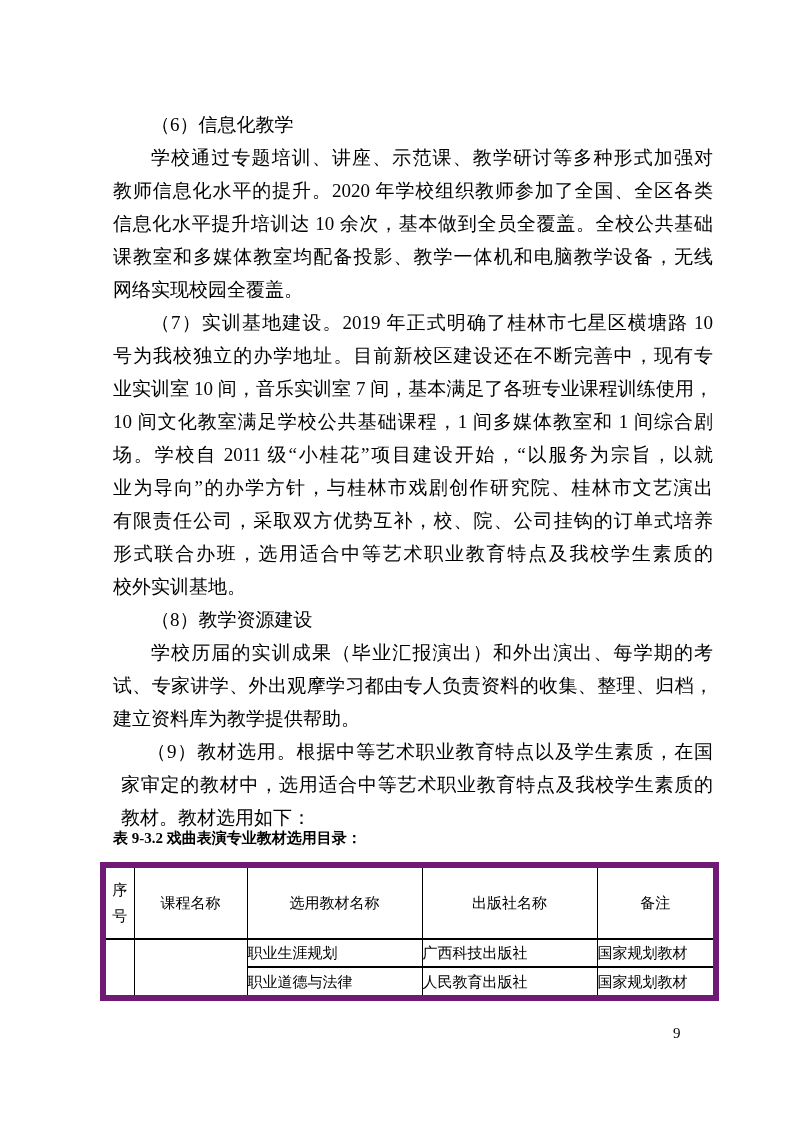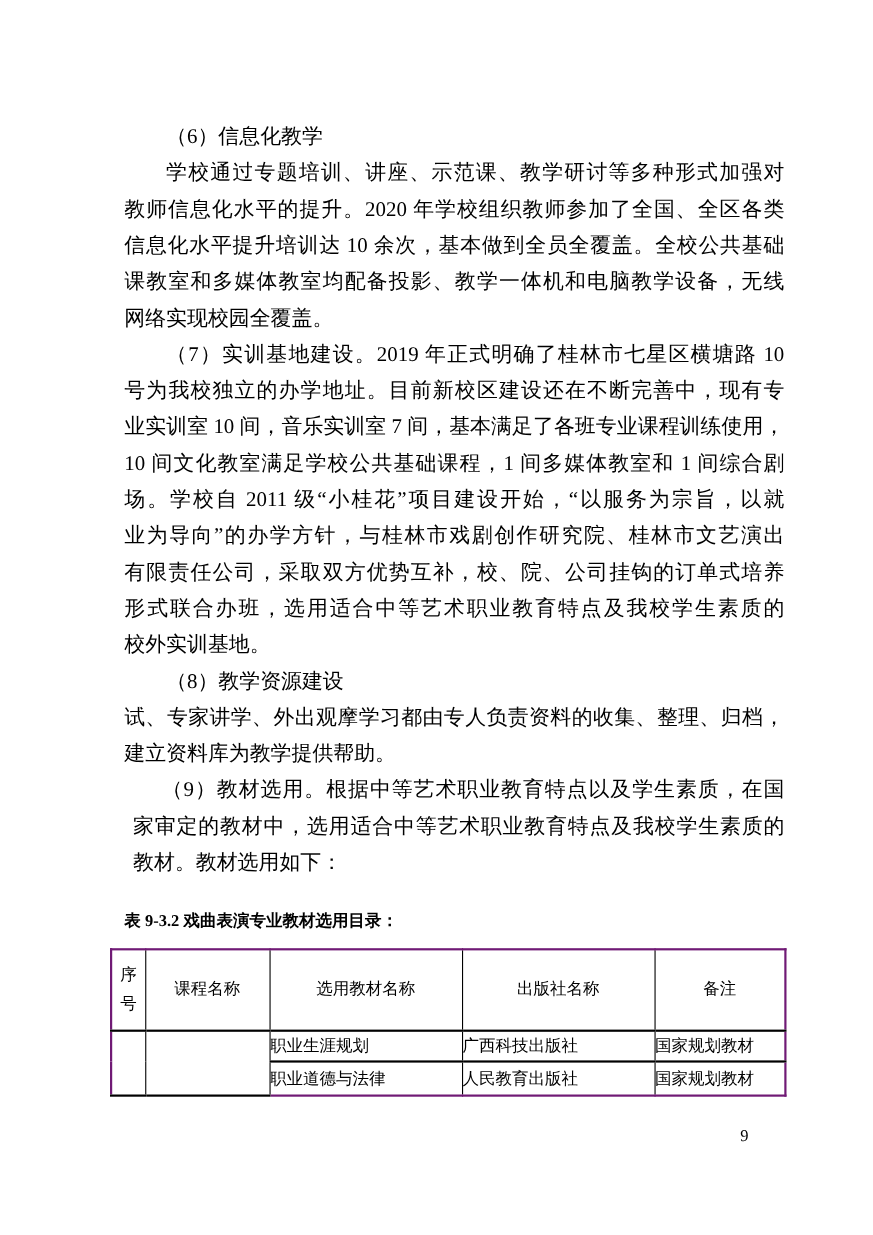--- a/index.html
+++ b/index.html
@@ -17,21 +17,21 @@
   .ind { text-indent:38px; }
   .sm { margin-left:8px; width:592px; }
   .sm.ind { text-indent:26px; }
   .caption {
     position:absolute; left:113px; top:826px; height:24px; line-height:24px;
     font-size:15px; font-weight:bold; white-space:nowrap;text-align:center;
   }
   table.tbl {
     position:absolute; left:100px; top:862px; width:613px;
     border-collapse:collapse; table-layout:fixed;
-    border:2px solid #701a75; font-size:15px;
+    border:6px solid #701a75; font-size:15px;
   }
   table.tbl td {
     border:1px solid #000; padding:0; vertical-align:middle;
     overflow:hidden; line-height:26px;
   }
   tr.hdr { height:74px; }
   tr.hdr td { border-bottom-width:2px; text-align:center; }
   tr.r1 { height:17px; }
   tr.r1 td { border-bottom-width:2px; }
   tr.r2 { height:31px;padding-left:20px; }
@@ -56,20 +56,21 @@
     <div class="ln ind">（7）实训基地建设。2019 年正式明确了桂林市七星区横塘路 10</div>
     <div class="ln">号为我校独立的办学地址。目前新校区建设还在不断完善中，现有专</div>
     <div class="ln">业实训室 10 间，音乐实训室 7 间，基本满足了各班专业课程训练使用，</div>
     <div class="ln">10 间文化教室满足学校公共基础课程，1 间多媒体教室和 1 间综合剧</div>
     <div class="ln">场。学校自 2011 级“小桂花”项目建设开始，“以服务为宗旨，以就</div>
     <div class="ln">业为导向”的办学方针，与桂林市戏剧创作研究院、桂林市文艺演出</div>
     <div class="ln">有限责任公司，采取双方优势互补，校、院、公司挂钩的订单式培养</div>
     <div class="ln">形式联合办班，选用适合中等艺术职业教育特点及我校学生素质的</div>
     <div class="ln nj">校外实训基地。</div>
     <div class="ln ind nj">（8）教学资源建设</div>
+    <div class="ln ind">学校历届的实训成果（毕业汇报演出）和外出演出、每学期的考</div>
     <div class="ln">试、专家讲学、外出观摩学习都由专人负责资料的收集、整理、归档，</div>
     <div class="ln nj">建立资料库为教学提供帮助。</div>
     <div class="ln ind sm">（9）教材选用。根据中等艺术职业教育特点以及学生素质，在国</div>
     <div class="ln sm">家审定的教材中，选用适合中等艺术职业教育特点及我校学生素质的</div>
     <div class="ln nj sm">教材。教材选用如下：</div>
   </div>
 
   <div class="caption">表 9-3.2 戏曲表演专业教材选用目录：</div>
 
   <table class="tbl">

